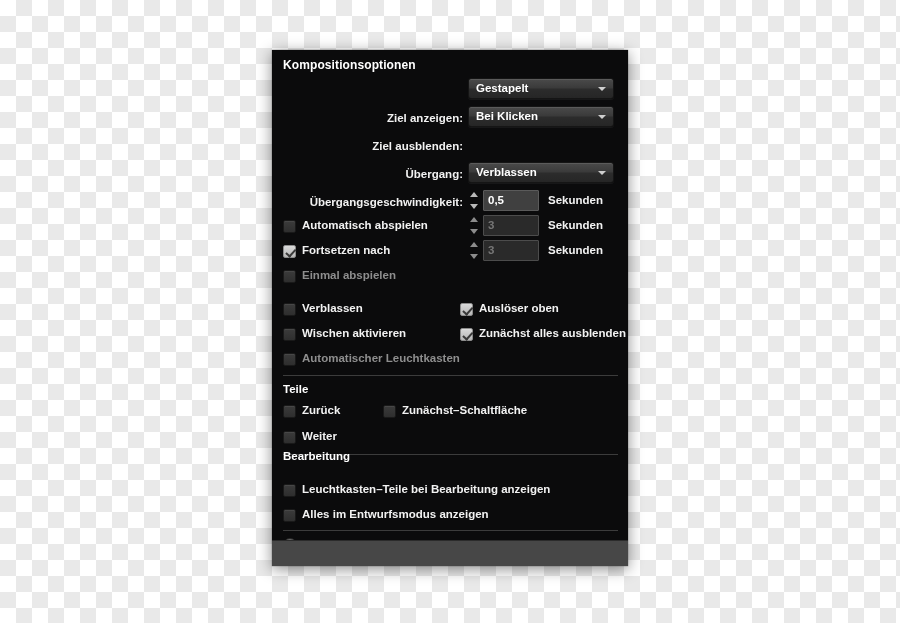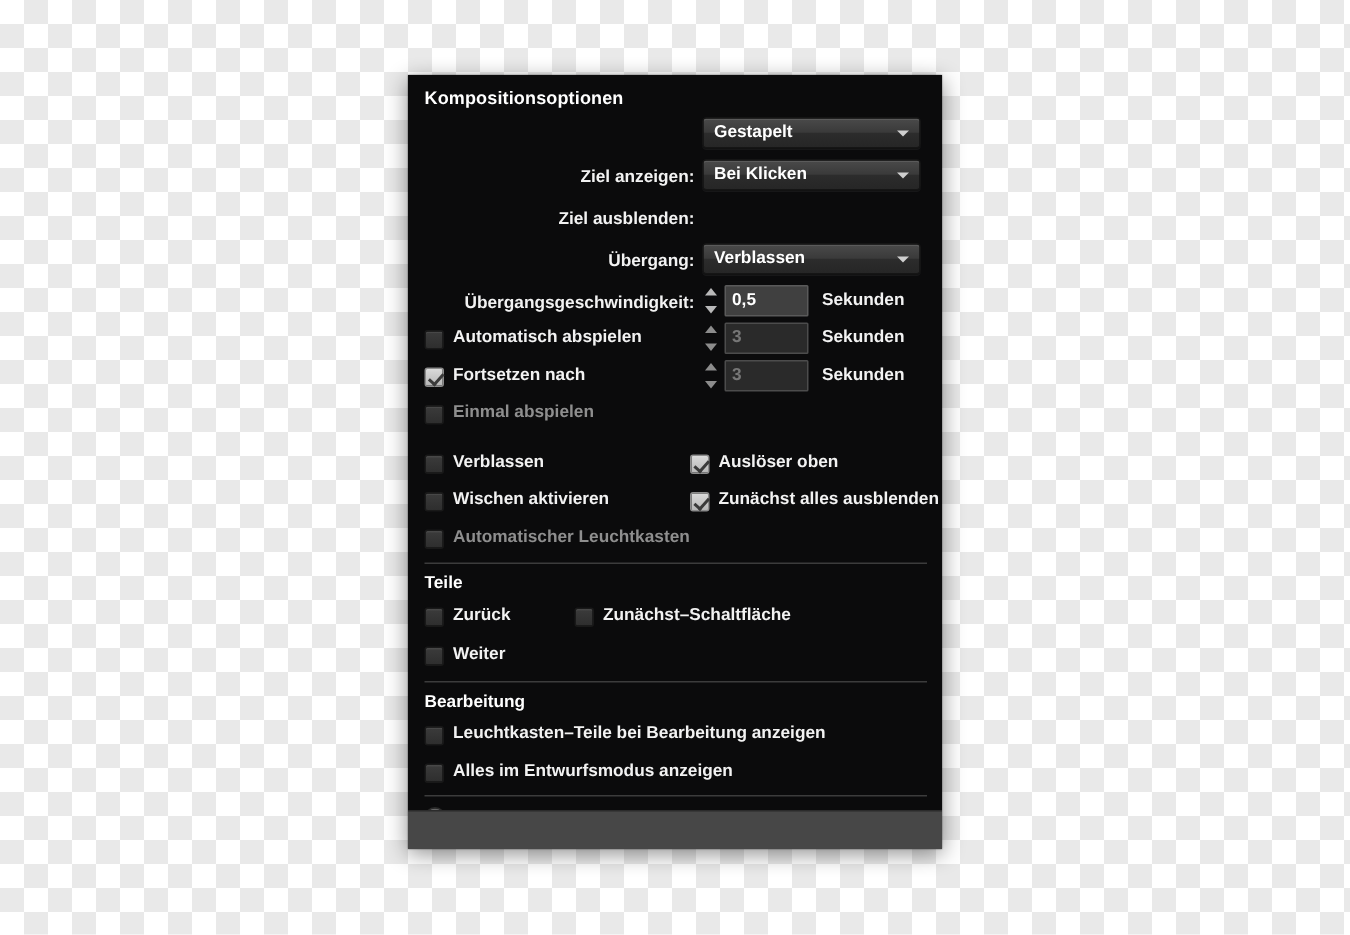--- a/index.html
+++ b/index.html
@@ -382,21 +382,21 @@
     <div class="cb-row" style="left:111px; top:353px;">
       <span class="cb"></span>
       <span class="cb-label">Zunächst–Schaltfläche</span>
     </div>
     <div class="cb-row" style="left:11px; top:379px;">
       <span class="cb"></span>
       <span class="cb-label">Weiter</span>
     </div>
 
     <div class="divider" style="top:404px;"></div>
-    <div class="section-head" style="top:412px;">Bearbeitung</div>
+    <div class="section-head" style="top:400px;">Bearbeitung</div>
 
     <div class="cb-row" style="left:11px; top:432px;">
       <span class="cb"></span>
       <span class="cb-label">Leuchtkasten–Teile bei Bearbeitung anzeigen</span>
     </div>
     <div class="cb-row" style="left:11px; top:457px;">
       <span class="cb"></span>
       <span class="cb-label">Alles im Entwurfsmodus anzeigen</span>
     </div>
 

